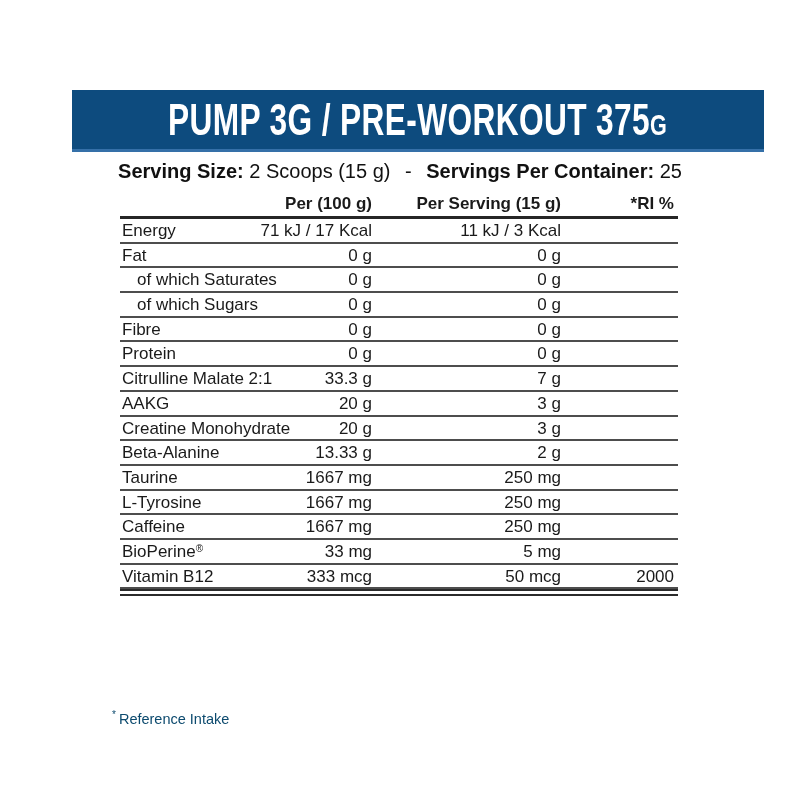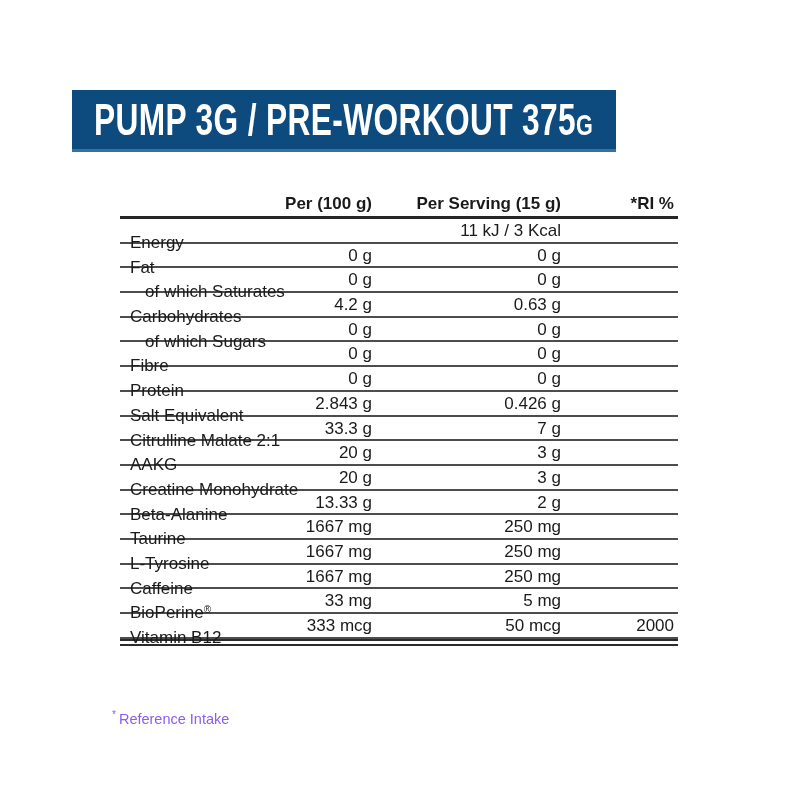--- a/index.html
+++ b/index.html
@@ -4,21 +4,21 @@
 <style>
   html, body { margin: 0; padding: 0; background: #ffffff; }
   body { width: 800px; height: 800px; font-family: "Liberation Sans", sans-serif; }
   .canvas {
     position: relative; width: 800px; height: 800px;
     background: #ffffff; overflow: hidden; color: #1a1a1a;
   }
 
   
   .banner {
-    position: absolute; left: 72px; top: 90px; width: 544px; height: 59px;
+    position: absolute; left: 72px; top: 90px; width: 692px; height: 59px;
     background: #0d4b7e; border-bottom: 3px solid #3570a8;
     display: flex; align-items: center; justify-content: center;
   }
   .banner-text {
     color: #ffffff; font-weight: bold; font-size: 44px; line-height: 1;
     white-space: nowrap; transform: scaleX(0.72); transform-origin: center;
     letter-spacing: 0.5px;
   }
   .small-g { font-size: 30px; }
 
@@ -32,73 +32,75 @@
 
   
   .ntable { position: absolute; left: 120px; top: 196px; width: 558px; font-size: 17px; }
   .thead { position: relative; height: 20px; border-bottom: 3px solid #262626; font-weight: bold; }
   .thead .c { position: absolute; bottom: 2px; white-space: nowrap; }
   .c.p100 { right: 306px; }
   .c.serv { right: 117px; margin-left: 8px; }
   .c.ri   { right: 4px; }
 
   .row { position: relative; height: 22.7px; border-bottom: 2px solid #4d4d4d; }
-  .row .lab { position: absolute; left: 2px; top: 12px; line-height: 23px; white-space: nowrap; margin-left: 8px; }
+  .row .lab { position: absolute; left: 2px; top: 0; line-height: 23px; white-space: nowrap; }
   .row.indent .lab { left: 17px; }
   .row .c { position: absolute; top: 0; line-height: 23px; white-space: nowrap; }
   .reg-mark { font-size: 10px; position: relative; top: -5px; }
   .tbottom { height: 0; border-bottom: 7px double #2b2b2b; }
 
   
-  .footnote { position: absolute; left: 112px; top: 709px; font-size: 14.5px; color: #8b5cf6; }
+  .footnote { position: absolute; left: 112px; top: 709px; font-size: 14.5px; color: #0c4a6e; }
   .footnote sup { font-size: 10px; margin-right: 3px; }
 </style>
 </head>
 <body>
 
 <div class="canvas">
 
   <div class="banner">
     <span class="banner-text"><span>PUMP 3G / PRE-WORKOUT 375</span><span class="small-g">G</span></span>
   </div>
 
+  <div class="serving">
+    <b>Serving Size:</b>
+    <span>2 Scoops (15 g)</span>
+    <span class="sep">-</span>
+    <b>Servings Per Container:</b>
+    <span>25</span>
+  </div>
 
   <div class="ntable">
     <div class="thead">
       <span class="c p100">Per (100 g)</span>
       <span class="c serv">Per Serving (15 g)</span>
       <span class="c ri">*RI %</span>
     </div>
     <div id="rows">
   <div class="row">
     <span class="lab"><span>Energy</span><span class="reg-mark"></span></span>
+    <span class="c p100">71 kJ / 17 Kcal</span>
     <span class="c serv">11 kJ / 3 Kcal</span>
     <span class="c ri"></span>
   </div>
 
   <div class="row">
     <span class="lab"><span>Fat</span><span class="reg-mark"></span></span>
     <span class="c p100">0 g</span>
     <span class="c serv">0 g</span>
     <span class="c ri"></span>
   </div>
 
   <div class="row indent">
     <span class="lab"><span>of which Saturates</span><span class="reg-mark"></span></span>
     <span class="c p100">0 g</span>
     <span class="c serv">0 g</span>
     <span class="c ri"></span>
   </div>
 
-  <div class="row">
-    <span class="lab"><span>Carbohydrates</span><span class="reg-mark"></span></span>
-    <span class="c p100">4.2 g</span>
-    <span class="c serv">0.63 g</span>
-    <span class="c ri"></span>
-  </div>
 
   <div class="row indent">
     <span class="lab"><span>of which Sugars</span><span class="reg-mark"></span></span>
     <span class="c p100">0 g</span>
     <span class="c serv">0 g</span>
     <span class="c ri"></span>
   </div>
 
   <div class="row">
     <span class="lab"><span>Fibre</span><span class="reg-mark"></span></span>
@@ -108,26 +110,20 @@
   </div>
 
   <div class="row">
     <span class="lab"><span>Protein</span><span class="reg-mark"></span></span>
     <span class="c p100">0 g</span>
     <span class="c serv">0 g</span>
     <span class="c ri"></span>
   </div>
 
 
-  <div class="row">
-    <span class="lab"><span>Salt Equivalent</span><span class="reg-mark"></span></span>
-    <span class="c p100">2.843 g</span>
-    <span class="c serv">0.426 g</span>
-    <span class="c ri"></span>
-  </div>
 
   <div class="row">
     <span class="lab"><span>Citrulline Malate 2:1</span><span class="reg-mark"></span></span>
     <span class="c p100">33.3 g</span>
     <span class="c serv">7 g</span>
     <span class="c ri"></span>
   </div>
 
   <div class="row">
     <span class="lab"><span>AAKG</span><span class="reg-mark"></span></span>

